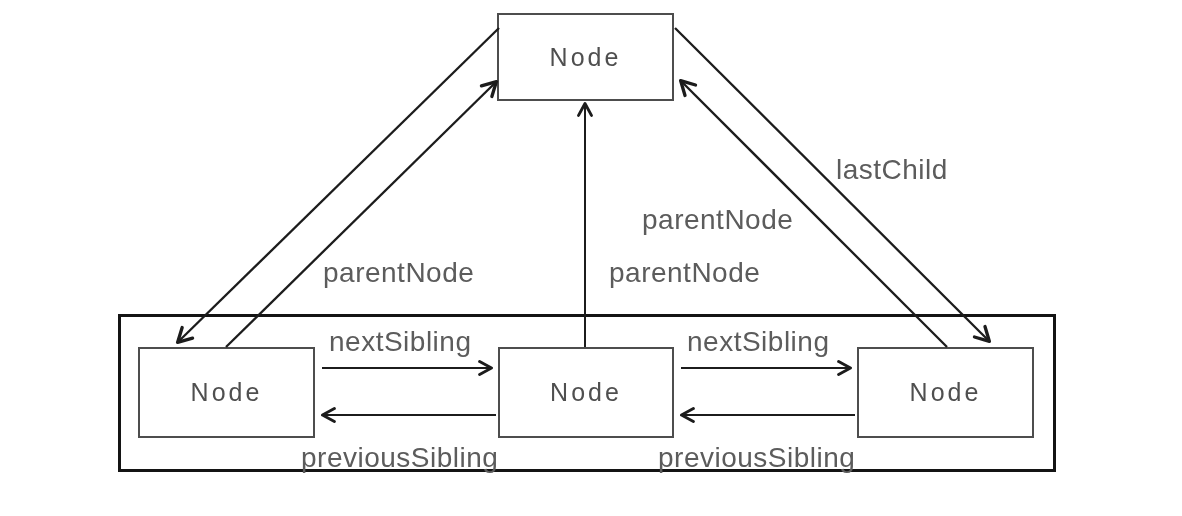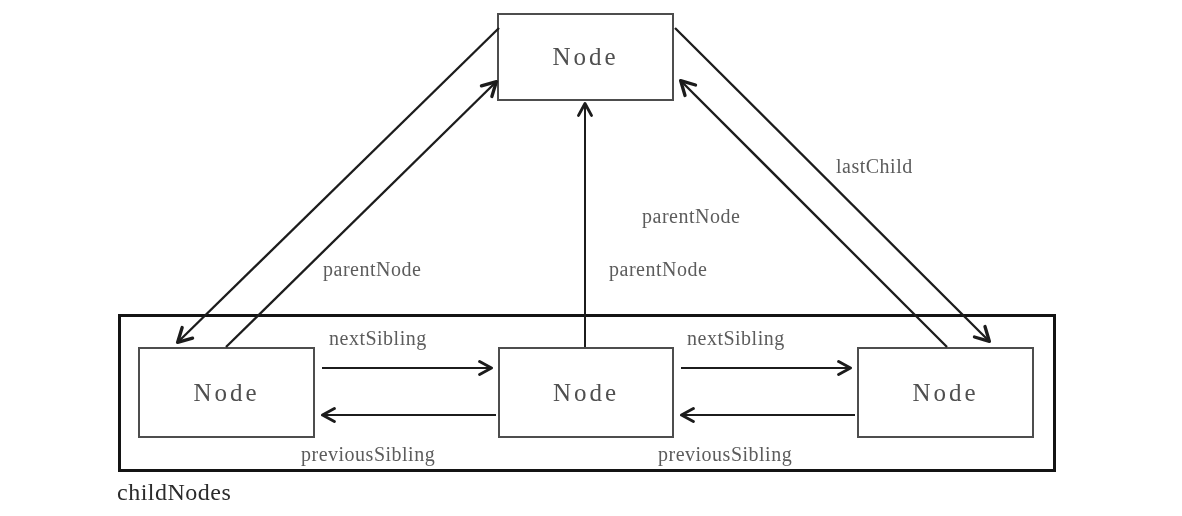--- a/index.html
+++ b/index.html
@@ -9,21 +9,21 @@
     --container-border: #141414;
     --arrow: #1c1c1c;
     --background: #ffffff;
   }
   html, body { margin: 0; padding: 0; background: var(--background); }
   .canvas {
     position: relative;
     width: 1182px;
     height: 516px;
     background: var(--background);
-    font-family: Liberation Serif, serif;
+    font-family: Liberation Sans, sans-serif;
     overflow: hidden;
   }
   .node-box {
     position: absolute;
     border: 2px solid var(--box-border);
     background: var(--background);
     display: flex;
     align-items: center;
     justify-content: center;
     box-sizing: border-box;
@@ -38,21 +38,21 @@
   .container-box {
     position: absolute;
     left: 118px; top: 314px;
     width: 938px; height: 158px;
     border: 3px solid var(--container-border);
     box-sizing: border-box;
     background: transparent;
   }
   .edge-label {
     position: absolute;
-    font-size: 20px;
+    font-size: 28px;
     letter-spacing: 0.5px;
     color: var(--label-text);
     white-space: nowrap;
     line-height: 1;
   }
   .lbl-first-child        { left: 164px; top: 186px; }
   .lbl-parent-left        { left: 323px; top: 259px; }
   .lbl-parent-middle      { left: 609px; top: 259px; }
   .lbl-parent-upper-right { left: 642px; top: 206px; }
   .lbl-last-child         { left: 836px; top: 156px; }
@@ -120,15 +120,14 @@
 
   <div class="edge-label lbl-parent-left">parentNode</div>
   <div class="edge-label lbl-parent-middle">parentNode</div>
   <div class="edge-label lbl-parent-upper-right">parentNode</div>
   <div class="edge-label lbl-last-child">lastChild</div>
   <div class="edge-label lbl-next-sibling-left">nextSibling</div>
   <div class="edge-label lbl-next-sibling-right">nextSibling</div>
   <div class="edge-label lbl-prev-sibling-left">previousSibling</div>
   <div class="edge-label lbl-prev-sibling-right">previousSibling</div>
 
-  <div class="container-label">childNodes</div>
 
 </div>
 
 </body></html>

